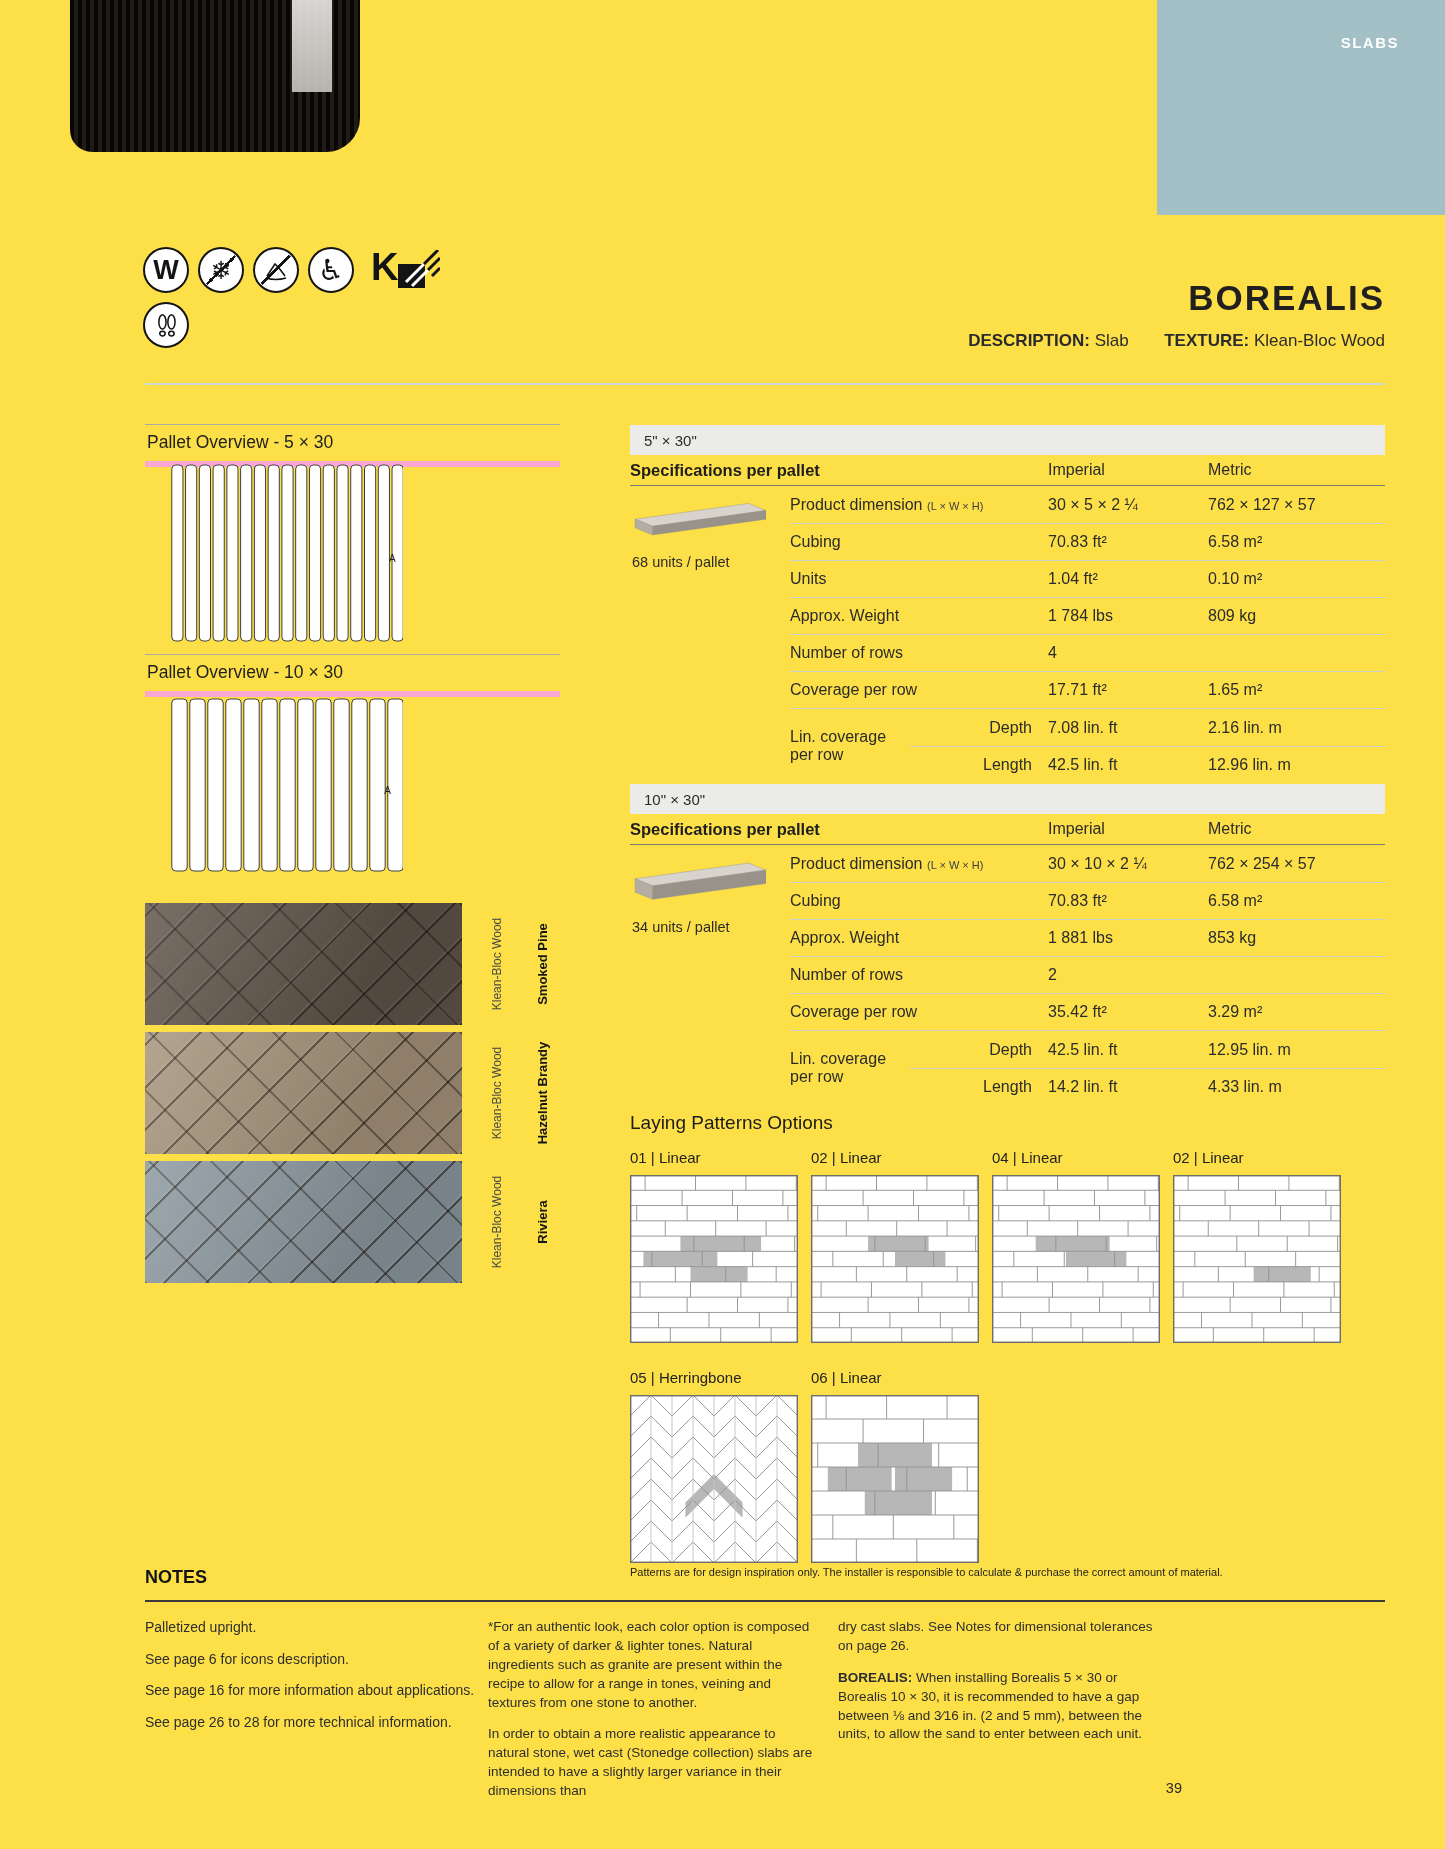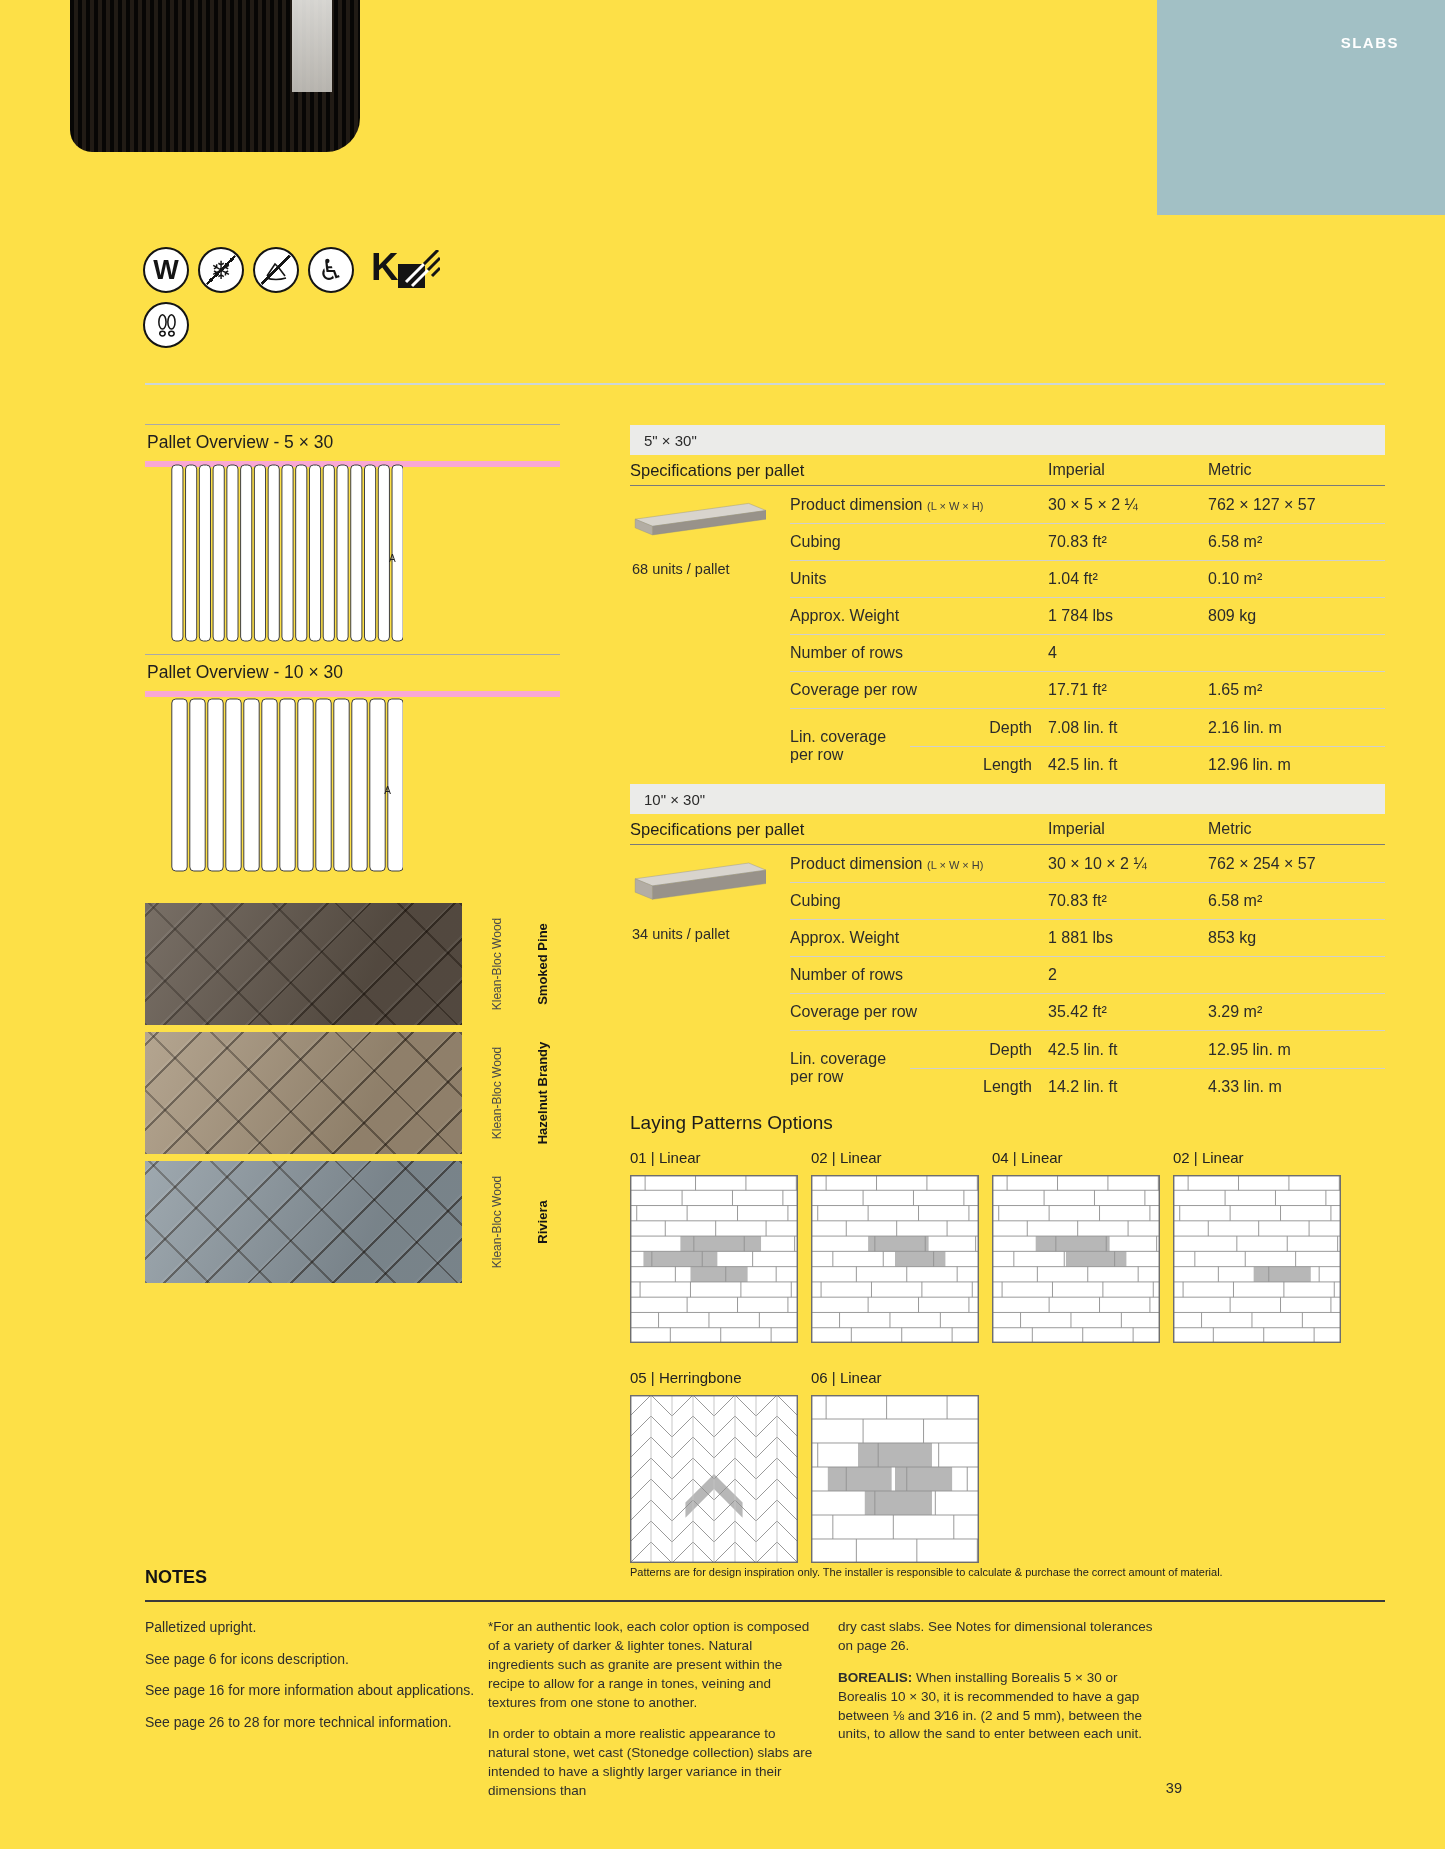--- a/index.html
+++ b/index.html
@@ -62,26 +62,26 @@
     white-space:nowrap; font-size:12px; color:#4a4a4a; }
   .vl.texture { left:352px; }
   .vl.colorname { left:397px; font-weight:bold; font-size:13px; color:#161616; }
 
   
   #spec-tables { position:absolute; left:630px; top:425px; width:755px; }
   .spec-table { margin-bottom:0; }
   .size-band { height:30px; background:#ebebe9; display:flex; align-items:center;
     padding-left:14px; font-size:15px; color:#2b2b2b; }
   .spec-head { display:flex; align-items:center; height:31px; border-bottom:1px solid #7a7a7a; }
-  .h-title { width:418px; font-weight:normal; font-size:16.5px; color:#1e1e1e; }
+  .h-title { width:418px; font-weight:bold; font-size:16.5px; color:#1e1e1e; }
   .h-imp { width:160px; font-size:16px; color:#2b2b2b; }
   .h-met { flex:1; font-size:16px; color:#2b2b2b; }
   .spec-body { position:relative; }
   .photo-block { position:absolute; left:2px; top:12px; width:155px; }
-  .units-note { font-size:14.5px; color:#2b2b2b; margin-top:8px; white-space:nowrap; }
+  .units-note { font-size:14.5px; color:#2b2b2b; margin-top:1px; white-space:nowrap; }
   .srow { display:flex; align-items:center; margin-left:160px; min-height:37px;
     border-top:1px solid #cfcfcf; font-size:16px; color:#2b2b2b; }
   .srow.first { border-top:none; }
   .sl { width:258px; } .si { width:160px; } .sm { flex:1; }
   .lnote { font-size:11px; color:#3c3c3c; }
   .srow.double { align-items:stretch; padding:0; }
   .srow.double .sl { width:120px; display:flex; align-items:center; }
   .subc { flex:1; display:flex; flex-direction:column; }
   .subrow { display:flex; align-items:center; min-height:37px; }
   .subrow + .subrow { border-top:1px solid #cfcfcf; }
@@ -167,20 +167,30 @@
             <ellipse cx="10.5" cy="11" rx="4" ry="8"></ellipse>
             <ellipse cx="20.5" cy="11" rx="4" ry="8"></ellipse>
             <ellipse cx="10.5" cy="24" rx="3" ry="2.6"></ellipse>
             <ellipse cx="20.5" cy="24" rx="3" ry="2.6"></ellipse>
           </g>
         </svg>
       </div>
     </div>
   </div>
 
+  <div class="title-block">
+    <div class="product-title">BOREALIS</div>
+    <div class="desc-line">
+      <span class="lbl">DESCRIPTION:</span>
+      <span>Slab</span>
+      <span class="gap"></span>
+      <span class="lbl">TEXTURE:</span>
+      <span>Klean-Bloc Wood</span>
+    </div>
+  </div>
   <div class="page-rule"></div>
 
   <div class="lc-head h1">Pallet Overview - 5 × 30</div>
   <div class="pallet-svg p1" id="pallet1"><svg width="232" height="178" viewBox="0 0 232 178">
         <rect x="0.80" y="1" rx="4" width="11.16" height="176" fill="#fff" stroke="#3f3f3f" stroke-width="1"></rect>
         <rect x="14.56" y="1" rx="4" width="11.16" height="176" fill="#fff" stroke="#3f3f3f" stroke-width="1"></rect>
         <rect x="28.33" y="1" rx="4" width="11.16" height="176" fill="#fff" stroke="#3f3f3f" stroke-width="1"></rect>
         <rect x="42.09" y="1" rx="4" width="11.16" height="176" fill="#fff" stroke="#3f3f3f" stroke-width="1"></rect>
         <rect x="55.86" y="1" rx="4" width="11.16" height="176" fill="#fff" stroke="#3f3f3f" stroke-width="1"></rect>
         <rect x="69.62" y="1" rx="4" width="11.16" height="176" fill="#fff" stroke="#3f3f3f" stroke-width="1"></rect>

